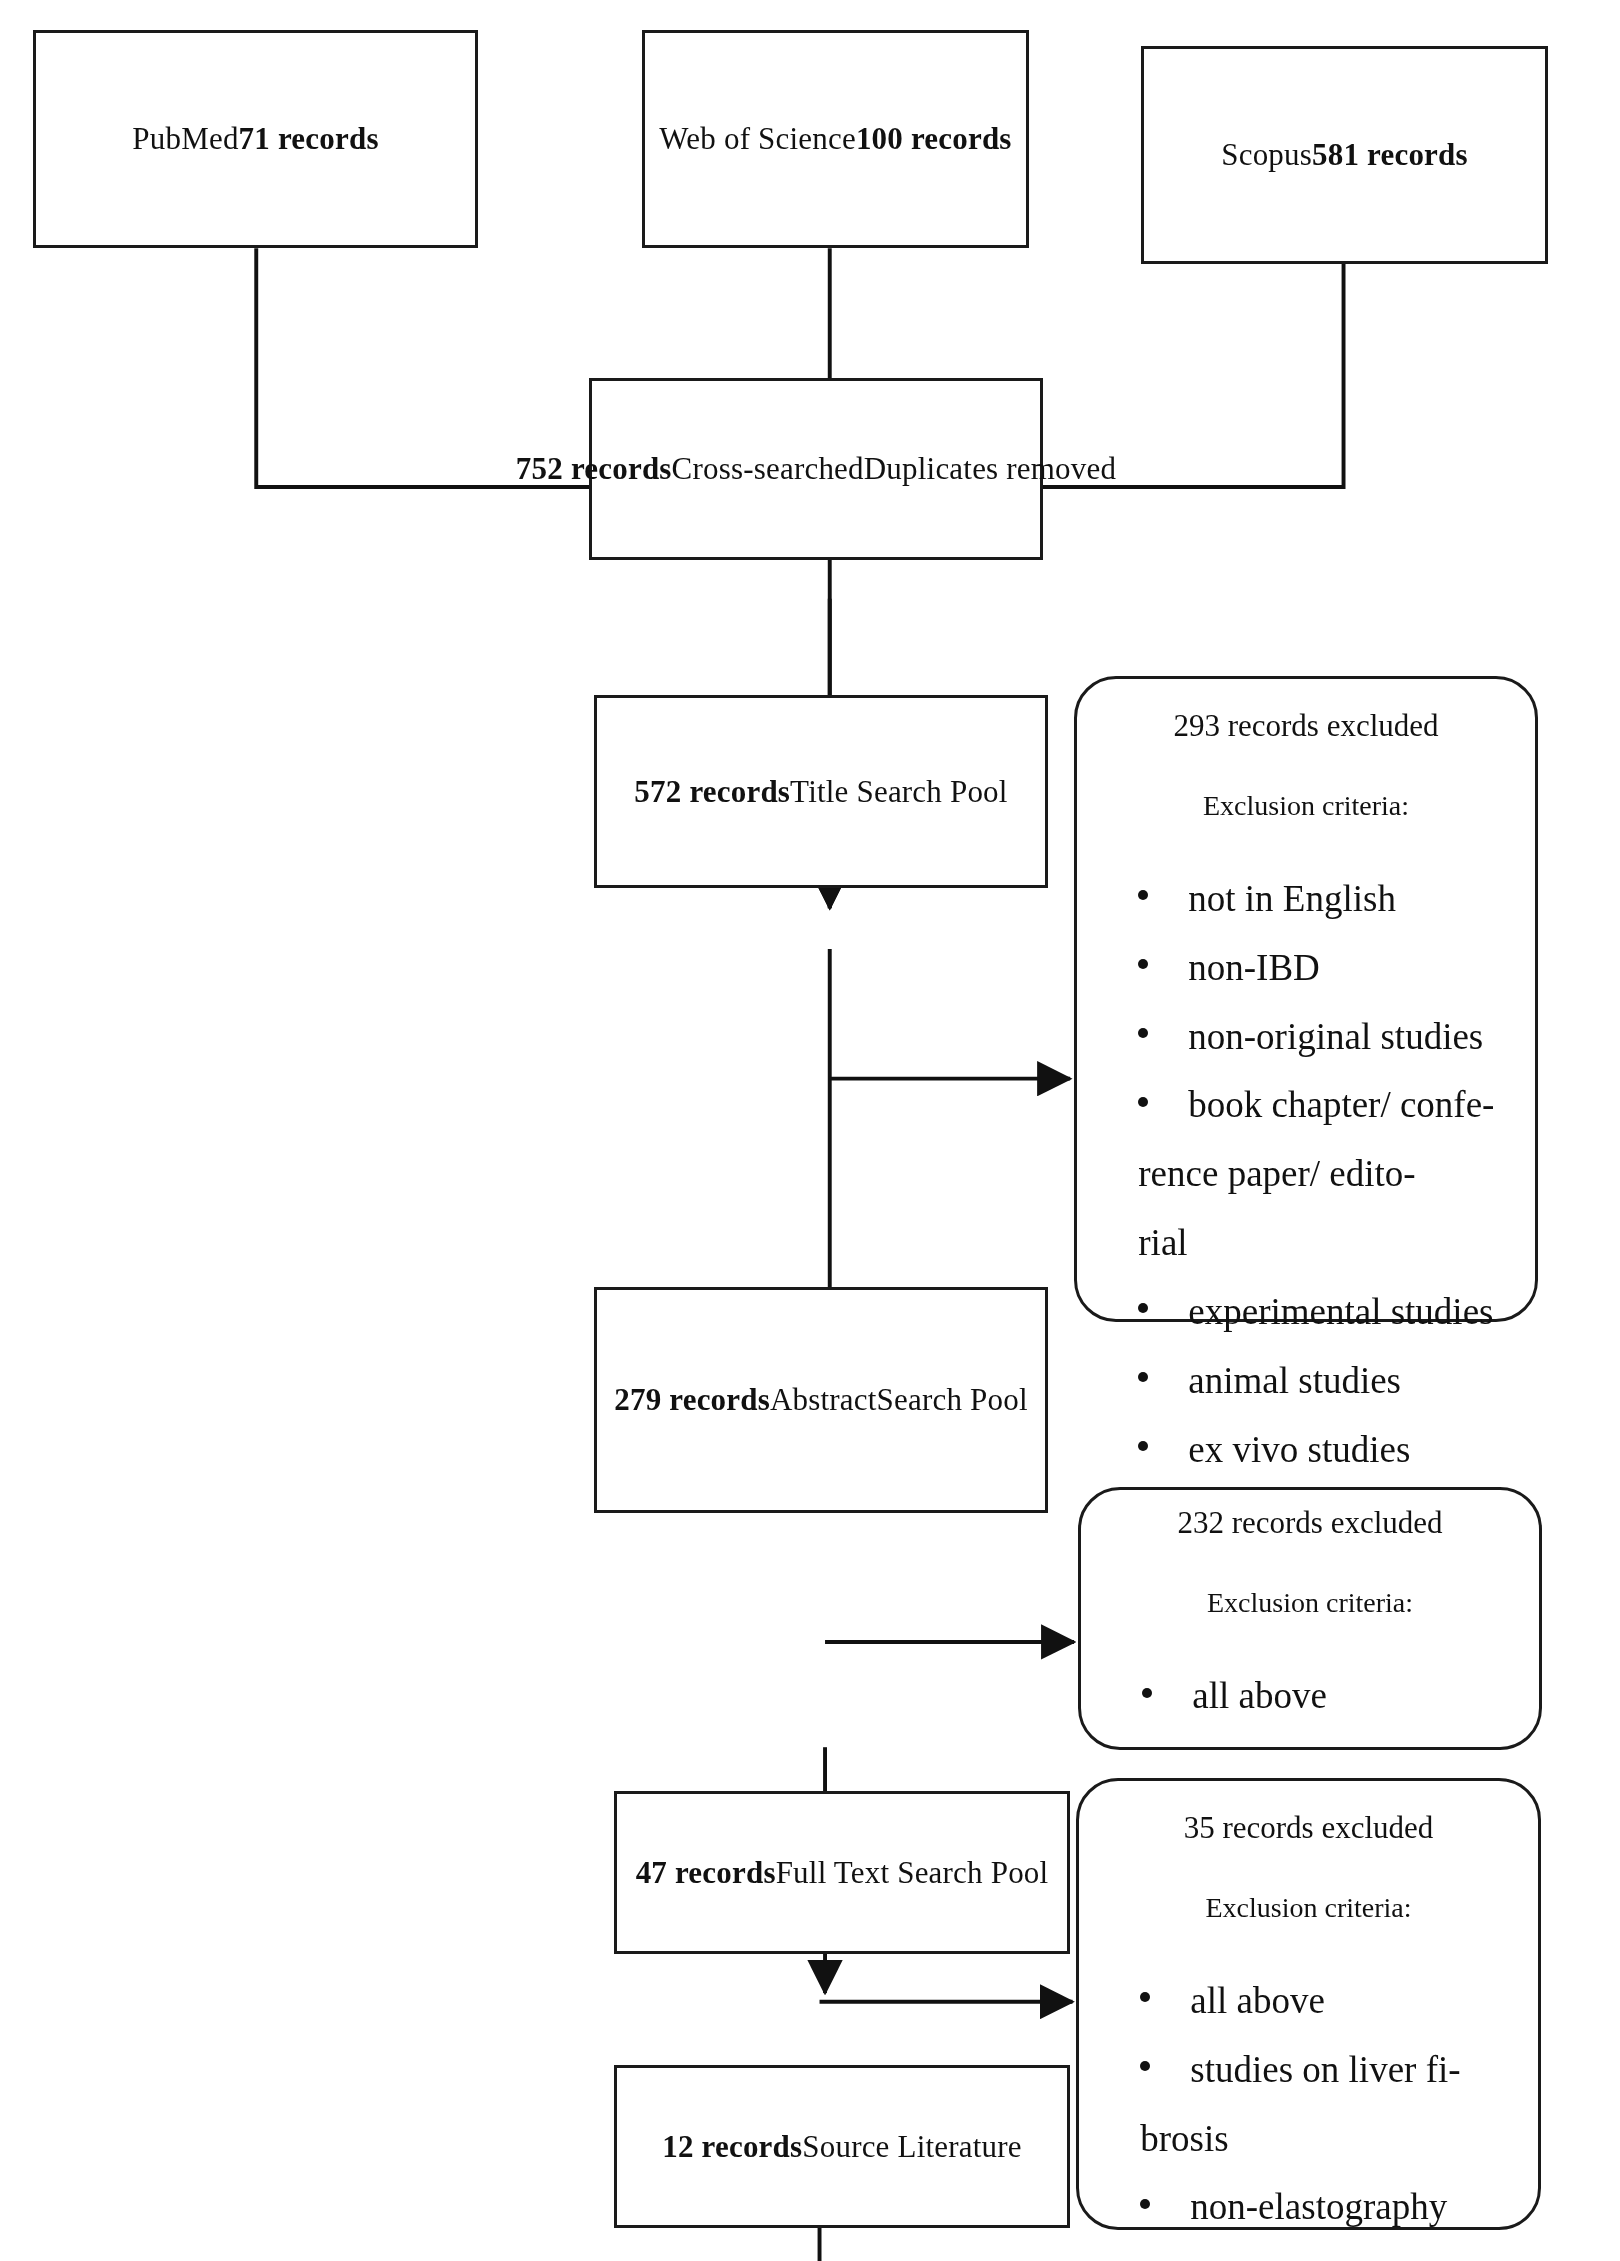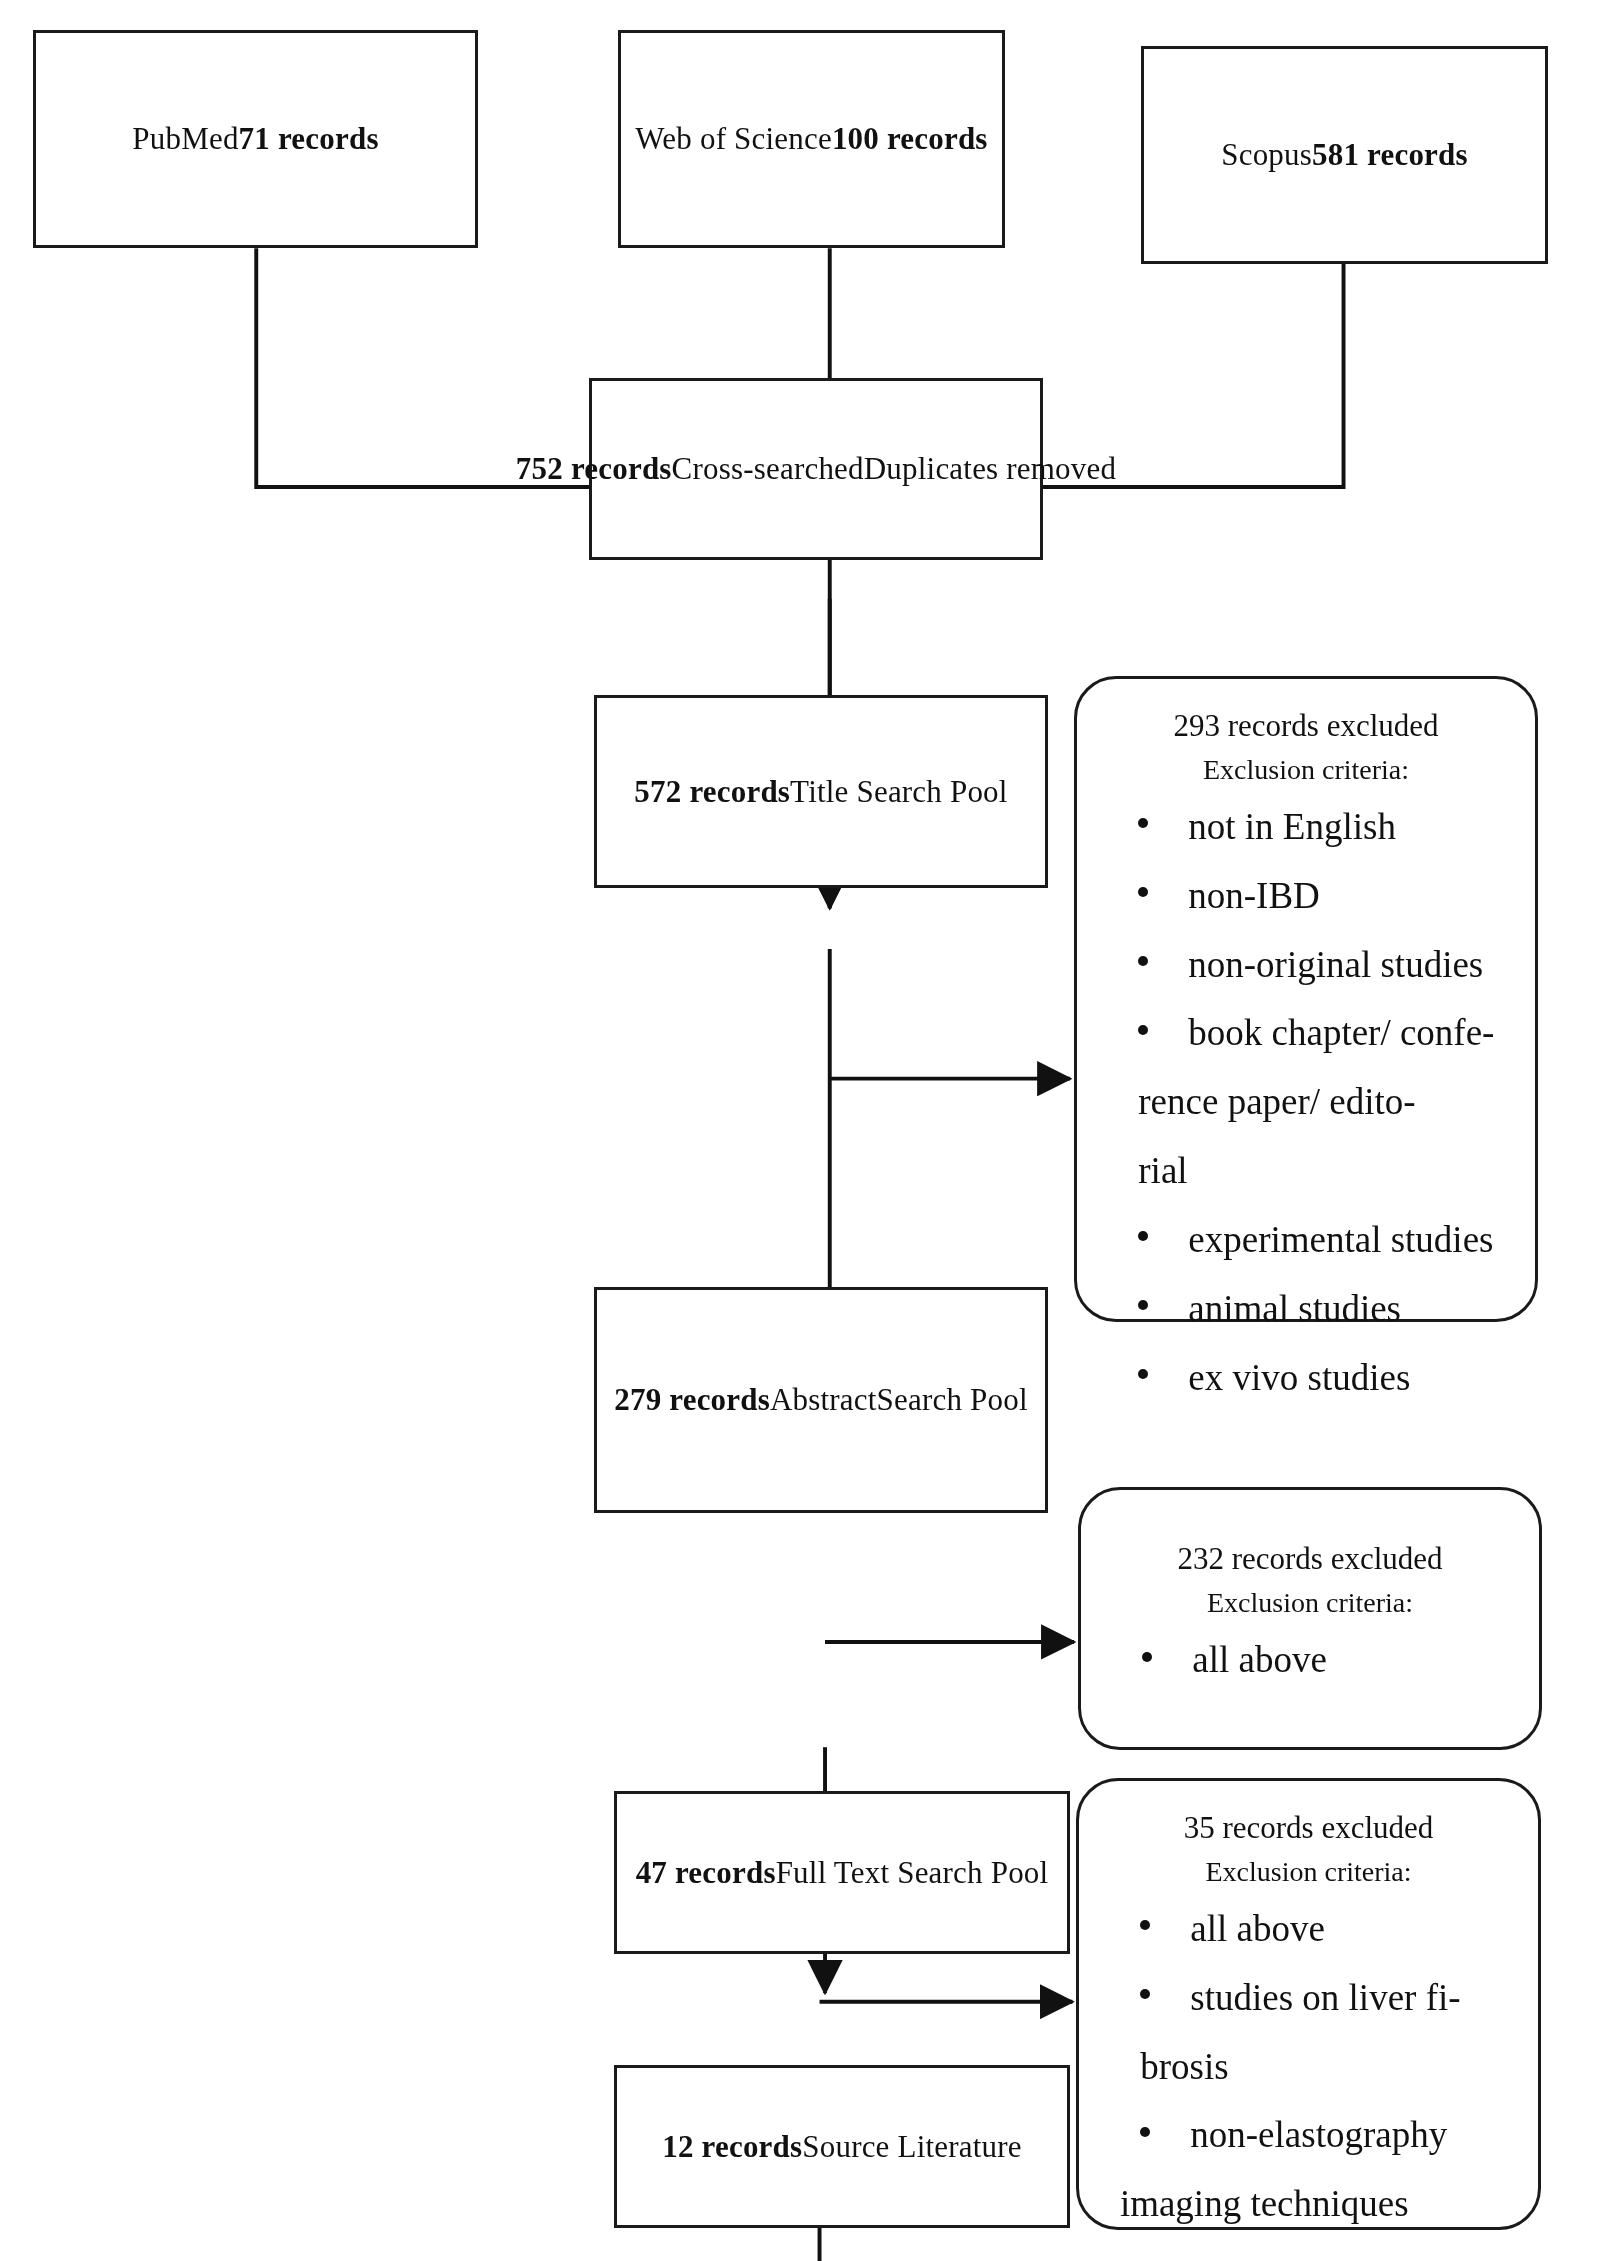--- a/index.html
+++ b/index.html
@@ -50,20 +50,21 @@
     position: absolute;
     box-sizing: border-box;
     background: #ffffff;
     border: 3.1px solid #1a1a1a;
     border-radius: 42px;
     z-index: 3;
     padding: 23.6px 17.3px 23.6px 17.3px;
     display: flex;
     flex-direction: column;
     align-items: center;
+    gap: 36px;
   }
   .excl .headline {
     font-size: 31px;
     line-height: 1.5;
     text-align: center;
     white-space: nowrap;
   }
   .excl .subline {
     font-size: 28px;
     line-height: 1.5;
@@ -149,21 +150,21 @@
     <g>
       <path d="M1043,2548 L1365,2548" fill="none" stroke="#111111" stroke-width="5" marker-end="url(#arrow)"></path>
     </g>
   </svg>
 
   <div class="node" style="left:33px; top:30px; width:445px; height:218px;">
     <span class="line">PubMed</span>
     <span class="line bold">71 records</span>
   </div>
 
-  <div class="node" style="left:618px; top:30px; width:387px; height:218px;">
+  <div class="node" style="left:642px; top:30px; width:387px; height:218px;">
     <span class="line">Web of Science</span>
     <span class="line bold">100 records</span>
   </div>
 
   <div class="node" style="left:1141px; top:46px; width:407px; height:218px;">
     <span class="line">Scopus</span>
     <span class="line bold">581 records</span>
   </div>
 
   <div class="node" style="left:589px; top:378px; width:454px; height:182px;">

